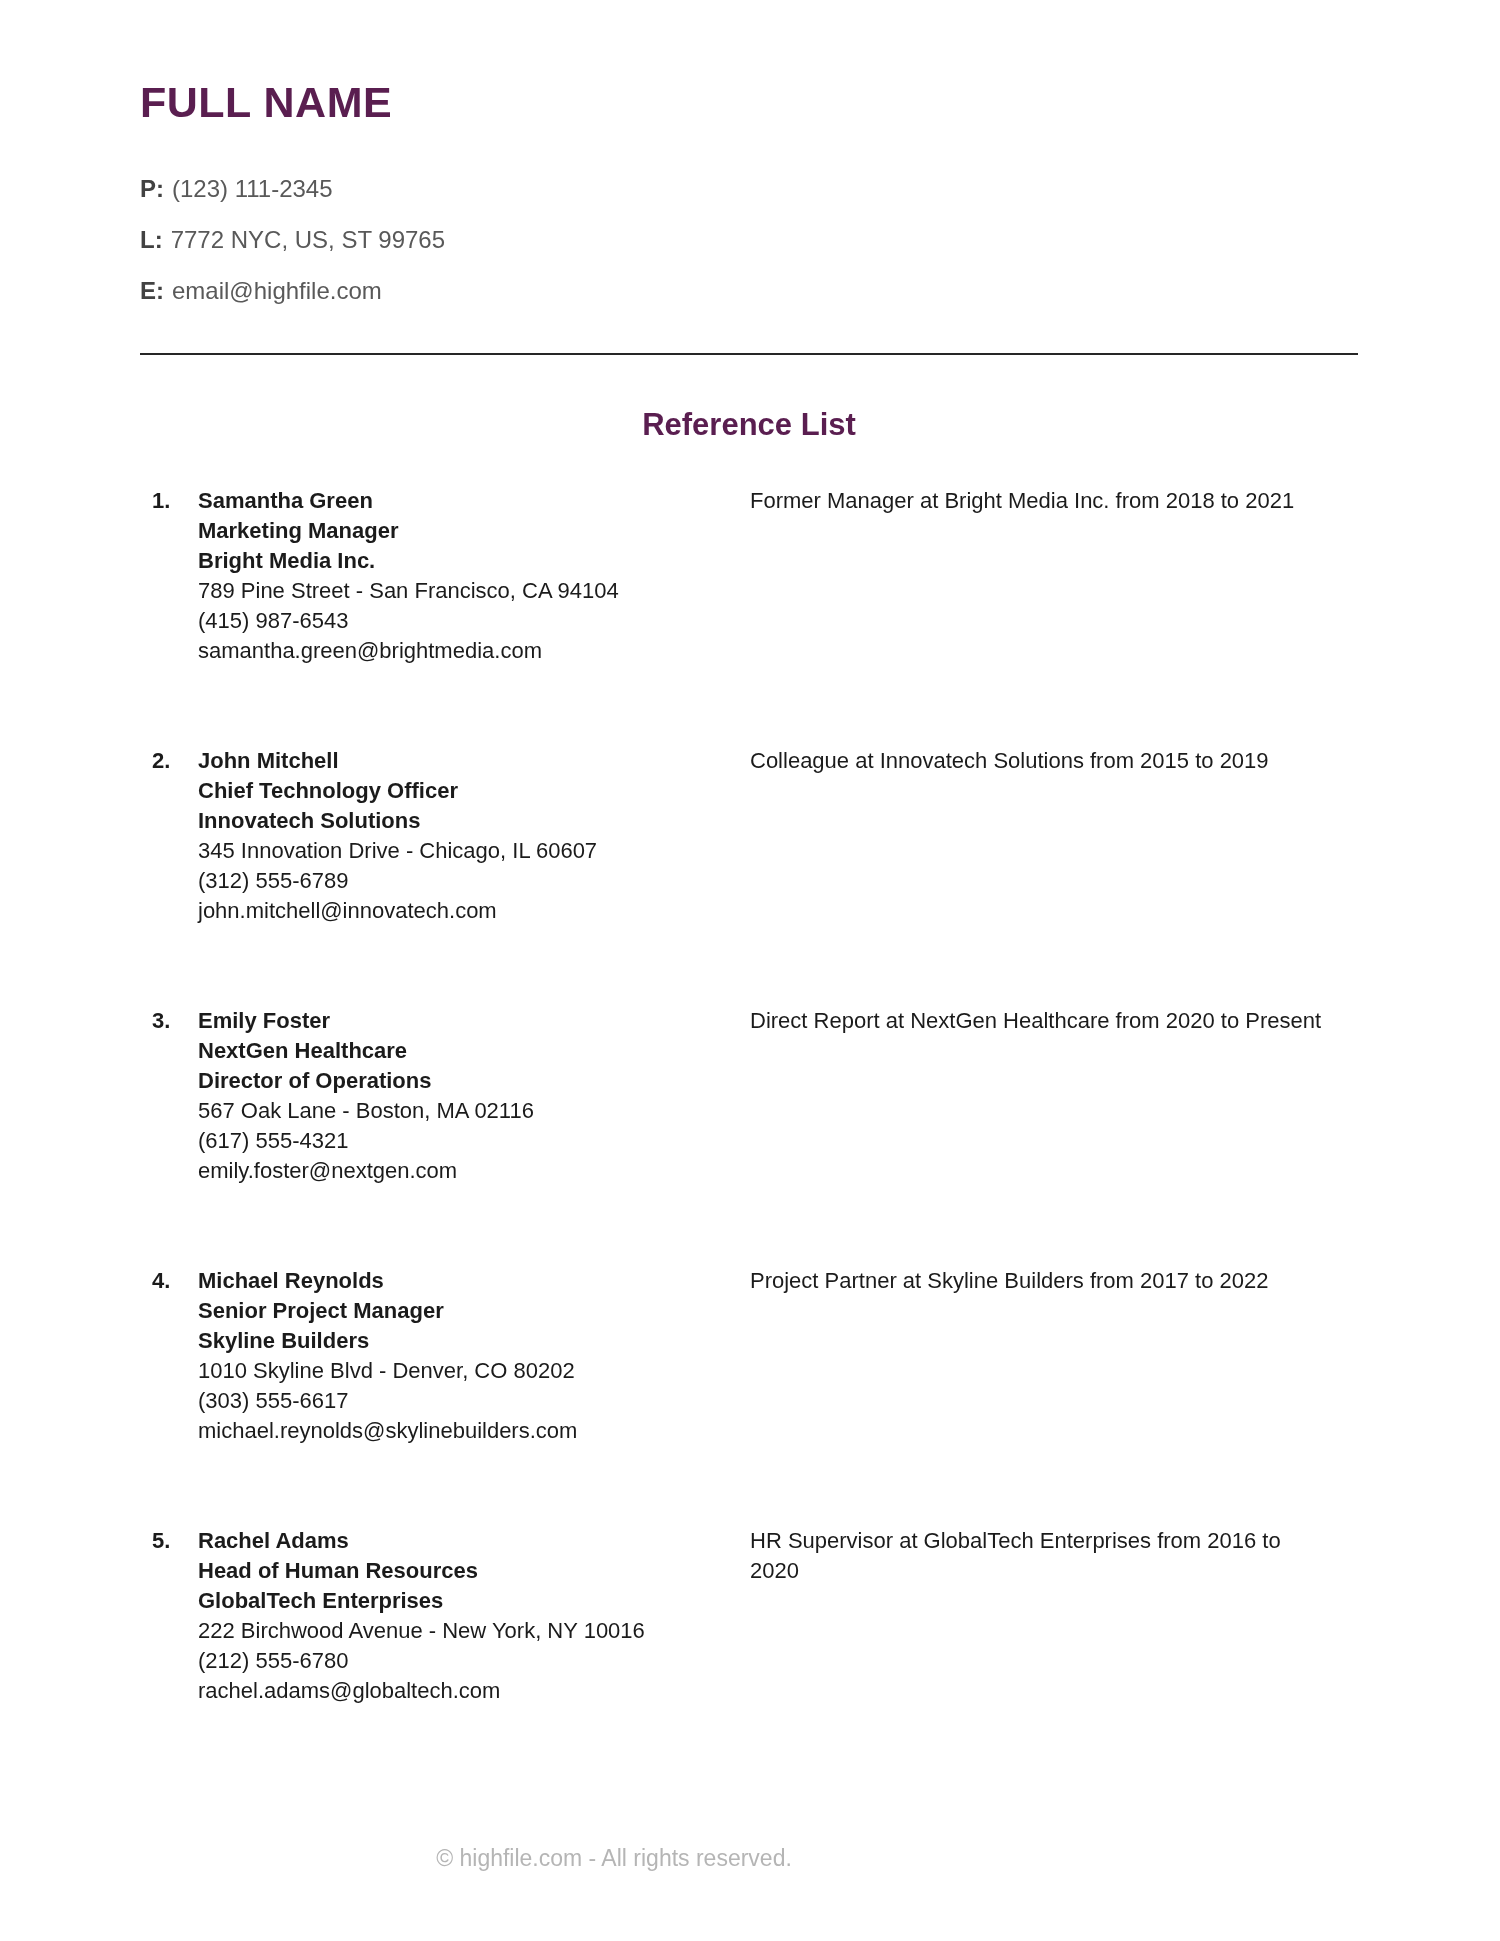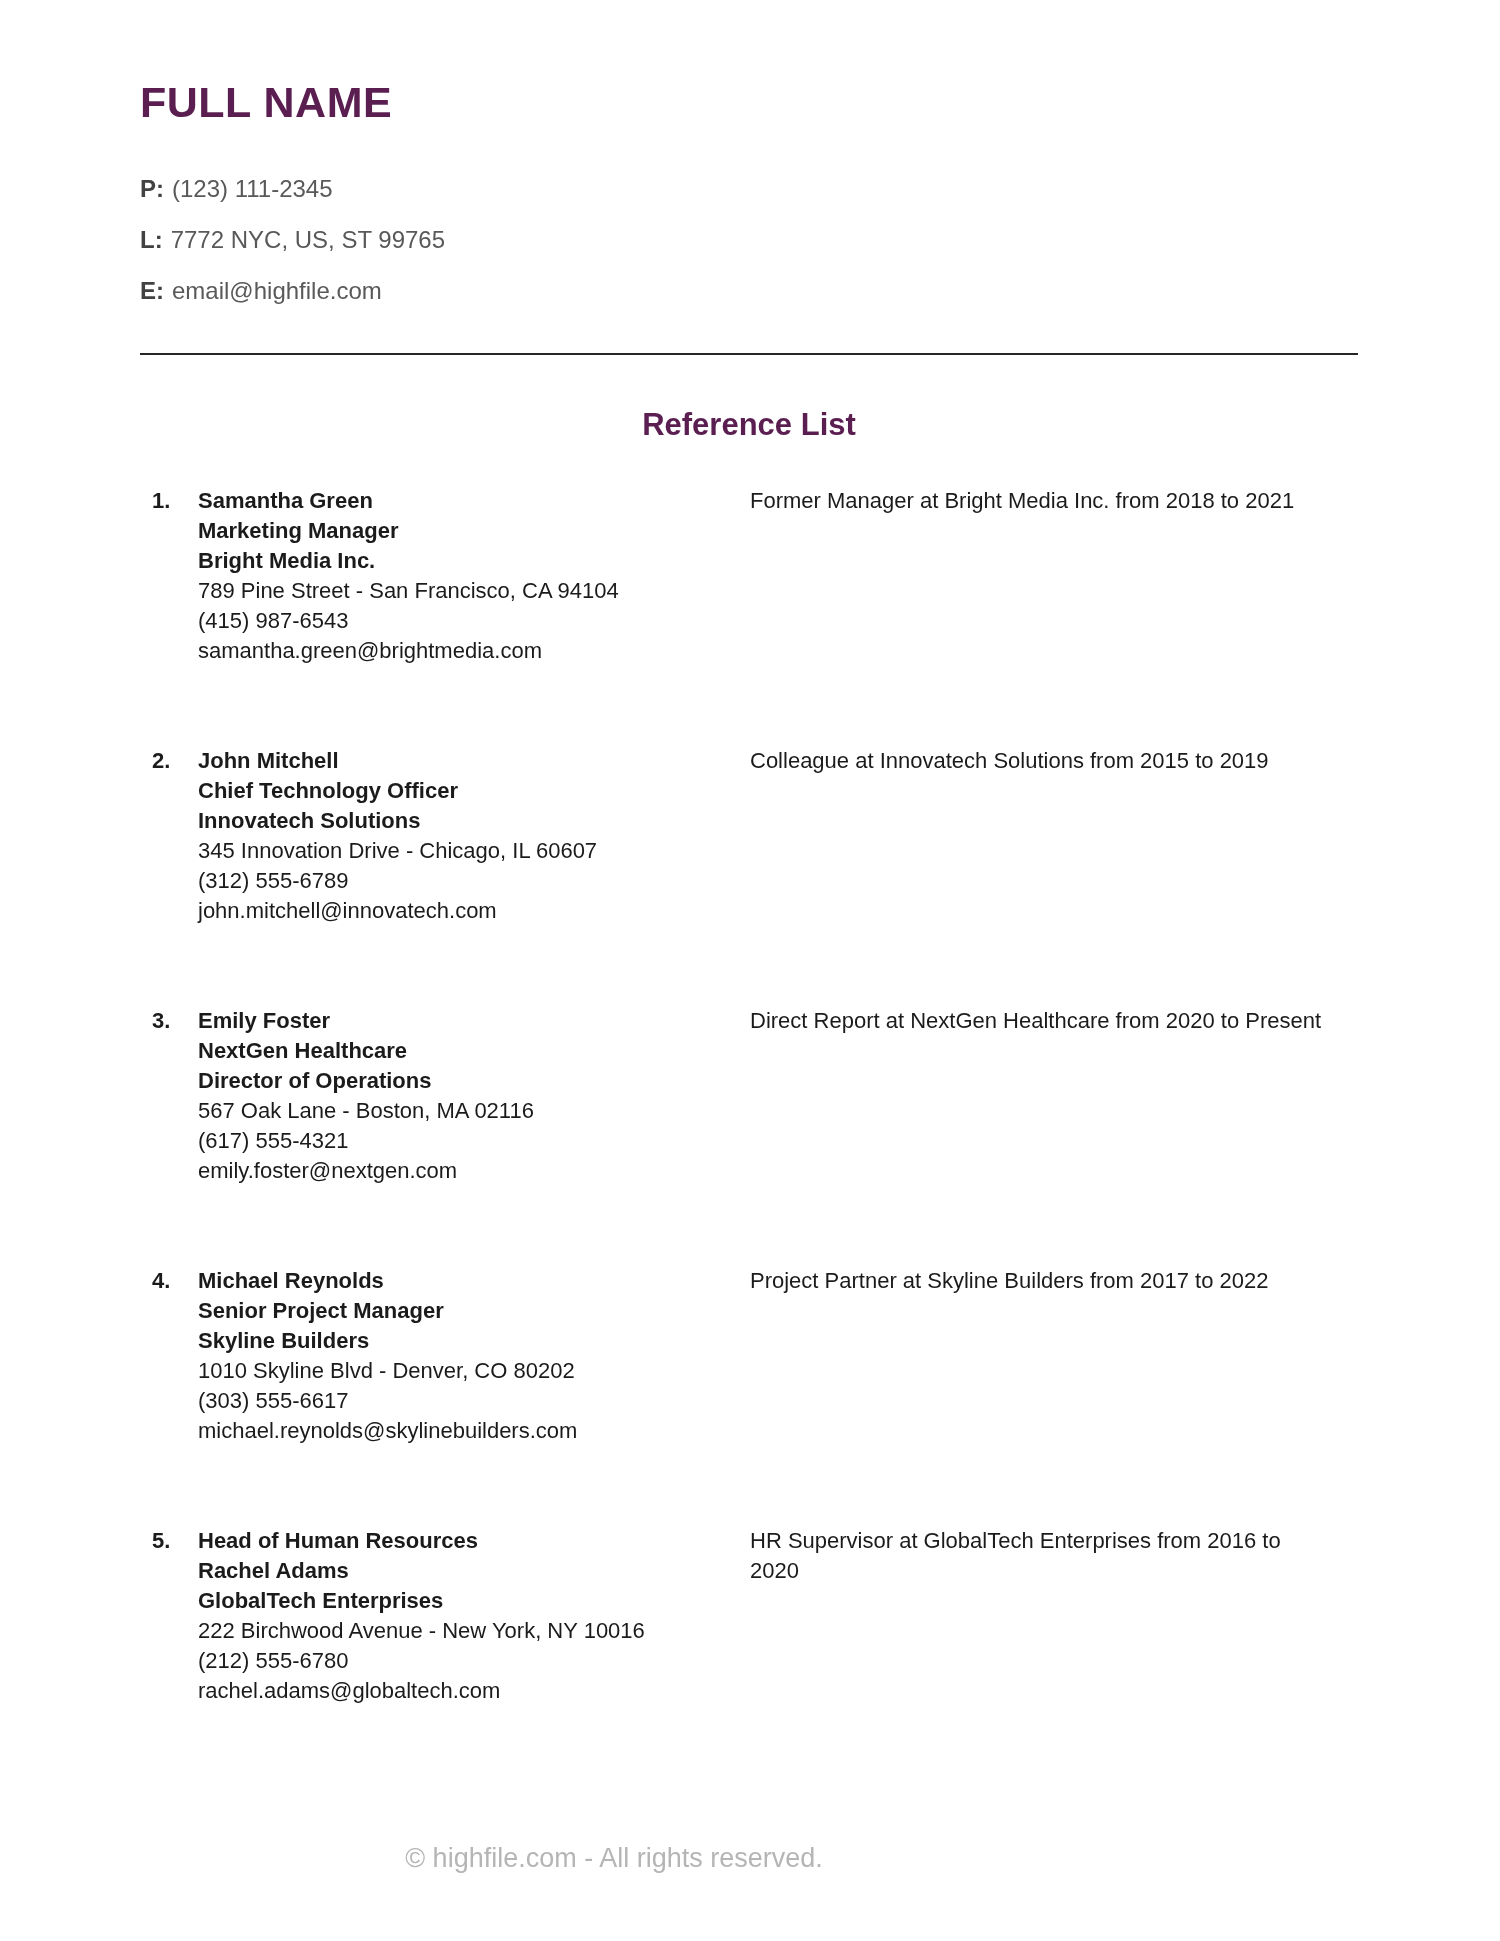--- a/index.html
+++ b/index.html
@@ -104,21 +104,21 @@
     white-space: normal;
     max-width: 555px;
   }
   
   .footer {
     position: absolute;
     left: 0;
     top: 1843px;
     width: 1228px;
     text-align: center;
-    font-size: 27px;
+    font-size: 23px;
     line-height: 30px;
     color: #b5b5b5;
   }
 </style>
 </head>
 <body>
 
 <div class="page">
 
   <h1 class="full-name">FULL NAME</h1>
@@ -197,22 +197,22 @@
         <div class="ref-line">michael.reynolds@skylinebuilders.com</div>
       </div>
     </div>
     <div class="ref-relation">Project Partner at Skyline Builders from 2017 to 2022</div>
   </div>
 
   <div class="ref-item">
     <div class="ref-left">
       <div class="ref-num">5.</div>
       <div class="ref-details">
+        <div class="ref-line bold">Rachel Adams</div>
         <div class="ref-line bold">Head of Human Resources</div>
-        <div class="ref-line bold">Rachel Adams</div>
         <div class="ref-line bold">GlobalTech Enterprises</div>
         <div class="ref-line">222 Birchwood Avenue - New York, NY 10016</div>
         <div class="ref-line">(212) 555-6780</div>
         <div class="ref-line">rachel.adams@globaltech.com</div>
       </div>
     </div>
     <div class="ref-relation">HR Supervisor at GlobalTech Enterprises from 2016 to 2020</div>
   </div>
 </div>
 

